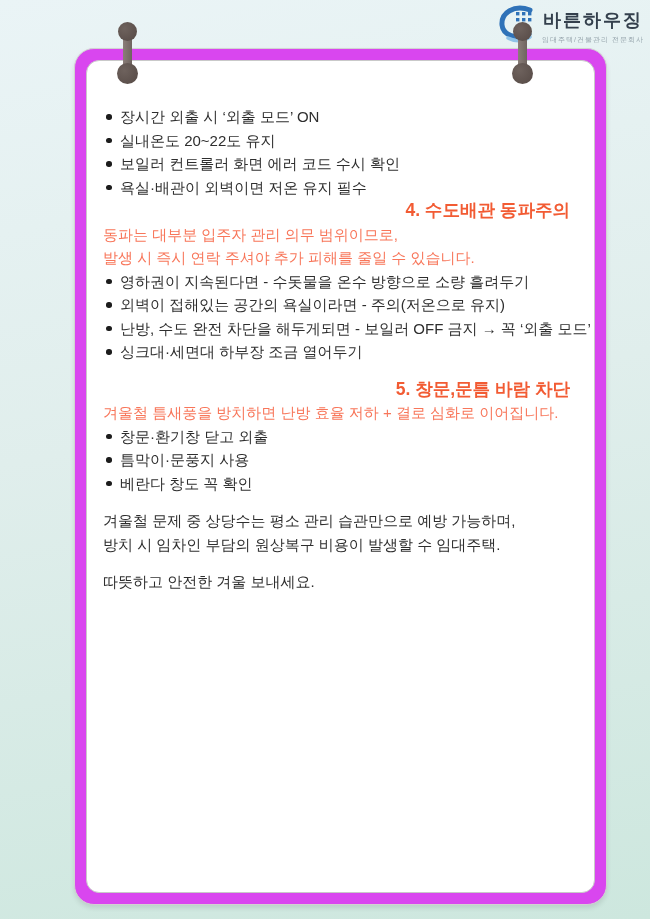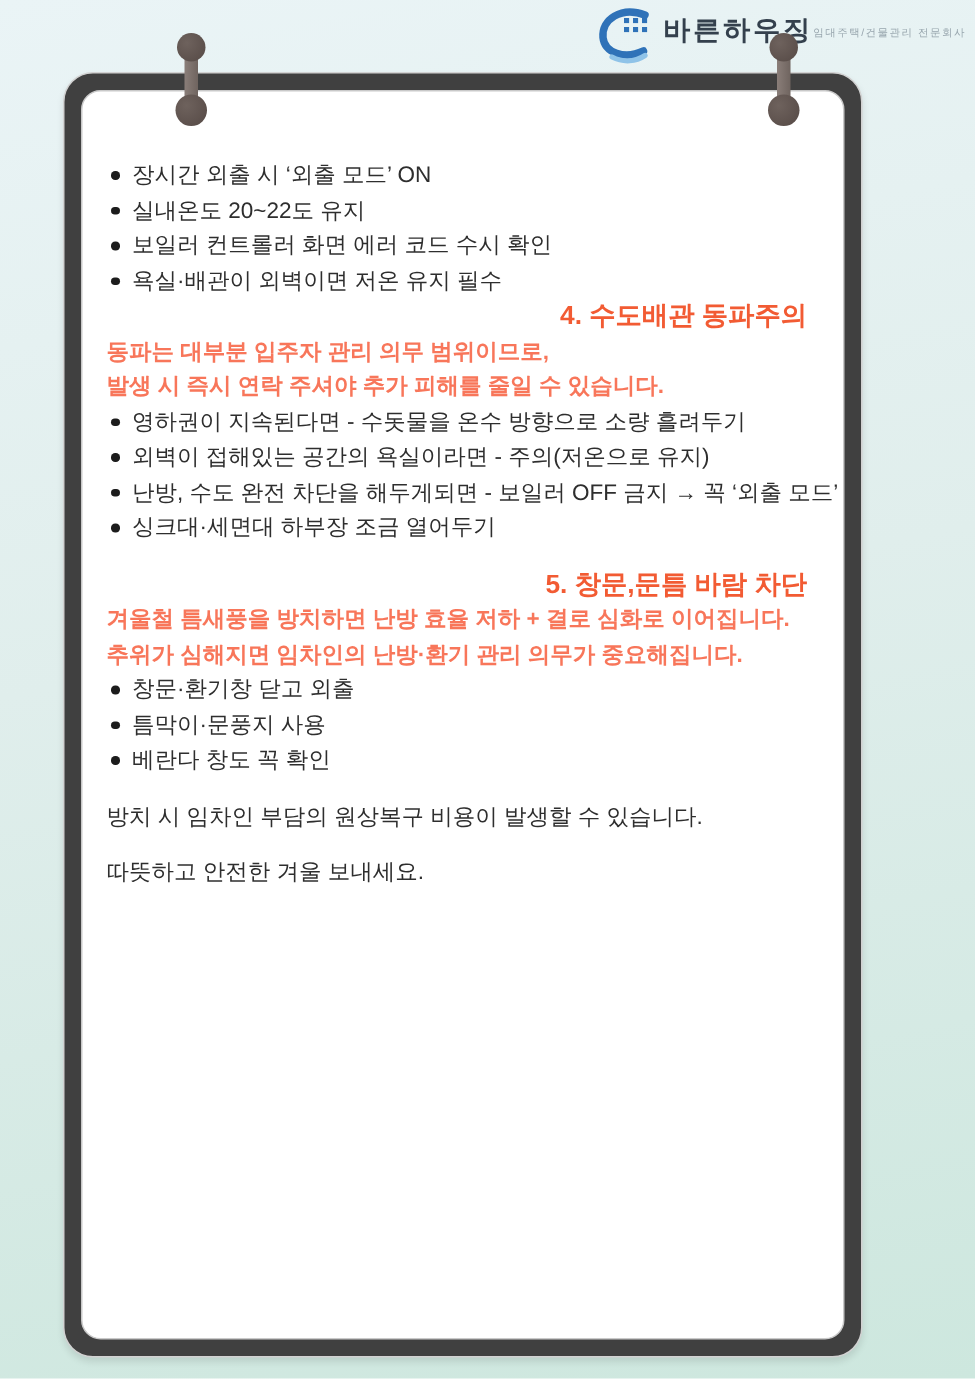--- a/index.html
+++ b/index.html
@@ -4,27 +4,27 @@
 <style>
   html,body{margin:0;padding:0;}
   body{
     width:650px;height:919px;position:relative;overflow:hidden;
     font-family:"Liberation Sans","DejaVu Sans",sans-serif;
     background:linear-gradient(170deg,#eaf4f6 0%,#e0eeec 45%,#cde7de 100%);
   }
   
   .logo{position:absolute;top:3px;right:6px;display:flex;align-items:flex-start;z-index:1;}
   .logo-icon{width:42px;height:40px;margin-right:4px;}
-  .logo-text{display:flex;flex-direction:row;align-items:center;padding-top:5px;}
+  .logo-text{display:flex;flex-direction:column;align-items:center;padding-top:5px;}
   .logo-name{font-size:18px;font-weight:800;letter-spacing:2px;color:var(--logo-navy,#34404d);}
   .logo-tagline{font-size:7px;color:#97a5ad;letter-spacing:1px;margin-top:3px;}
   
   .card{
-    position:absolute;left:42px;top:48px;width:533px;height:857px;
-    background:#404040;border:1px solid #d2d2d2;border-radius:20px;
+    position:absolute;left:74px;top:48px;width:533px;height:857px;
+    background:#d946ef;border:1px solid #d2d2d2;border-radius:20px;
     box-shadow:0 3px 5px rgba(0,0,0,0.10);z-index:2;box-sizing:border-box;
   }
   .card-inner{
     position:absolute;left:11px;right:11px;top:11px;bottom:11px;
     background:#ffffff;border:1.5px solid #c9c9c9;border-radius:13px;
     box-sizing:border-box;overflow:hidden;
   }
   
   .pin{position:absolute;top:22px;width:9px;height:62px;z-index:3;}
   .pin-left{left:123px;}
@@ -42,21 +42,21 @@
     background:radial-gradient(circle at 35% 35%,#6e625d,#554945);
   }
   
   .content{
     position:relative;padding:44px 24px 0 16px;
     font-size:15px;line-height:23.5px;color:var(--text-dark,#2e2e2e);
   }
   .content .line,.content li{white-space:nowrap;}
   .block{margin:0 0 14px 0;}
   .heading{font-weight:700;color:var(--accent-orange,#f25b33);margin:0;text-align:right;}
-  .intro-orange{color:var(--body-orange,#f8765a);font-weight:bold;}
+  .intro-orange{color:var(--body-orange,#f8765a);}
   .intro-dark{color:var(--text-dark,#2e2e2e);}
   ul.bullets{list-style:none;margin:0;padding:0;}
   ul.bullets li{position:relative;padding-left:17px;}
   ul.bullets li::before{
     content:"";position:absolute;left:3px;top:9px;width:5.5px;height:5.5px;
     border-radius:50%;background:#1c1c1c;
   }
 </style>
 </head>
 <body>
@@ -110,30 +110,30 @@
           <li>영하권이 지속된다면 - 수돗물을 온수 방향으로 소량 흘려두기</li>
           <li>외벽이 접해있는 공간의 욕실이라면 - 주의(저온으로 유지)</li>
           <li>난방, 수도 완전 차단을 해두게되면 - 보일러 OFF 금지 → 꼭 ‘외출 모드’</li>
           <li>싱크대·세면대 하부장 조금 열어두기</li>
         </ul>
       </section>
 
       <section class="block">
         <h3 class="heading">5. 창문,문틈 바람 차단</h3>
         <div class="line intro-orange">겨울철 틈새풍을 방치하면 난방 효율 저하 + 결로 심화로 이어집니다.</div>
-        <div class="line intro-orange">추위가 심해지면 임차인의 난방·환기 관리 의무가 중요해집니다.</div>
         <ul class="bullets">
           <li>창문·환기창 닫고 외출</li>
           <li>틈막이·문풍지 사용</li>
           <li>베란다 창도 꼭 확인</li>
         </ul>
       </section>
 
       <section class="block">
-        <div class="line intro-dark">방치 시 임차인 부담의 원상복구 비용이 발생할 수 있습니다.</div>
+        <div class="line intro-dark">겨울철 문제 중 상당수는 평소 관리 습관만으로 예방 가능하며,</div>
+        <div class="line intro-dark">방치 시 임차인 부담의 원상복구 비용이 발생할 수 임대주택.</div>
       </section>
 
 
       <div class="block">
         <div class="line">따뜻하고 안전한 겨울 보내세요.</div>
       </div>
 
     </div>
   </div>
 </div>

